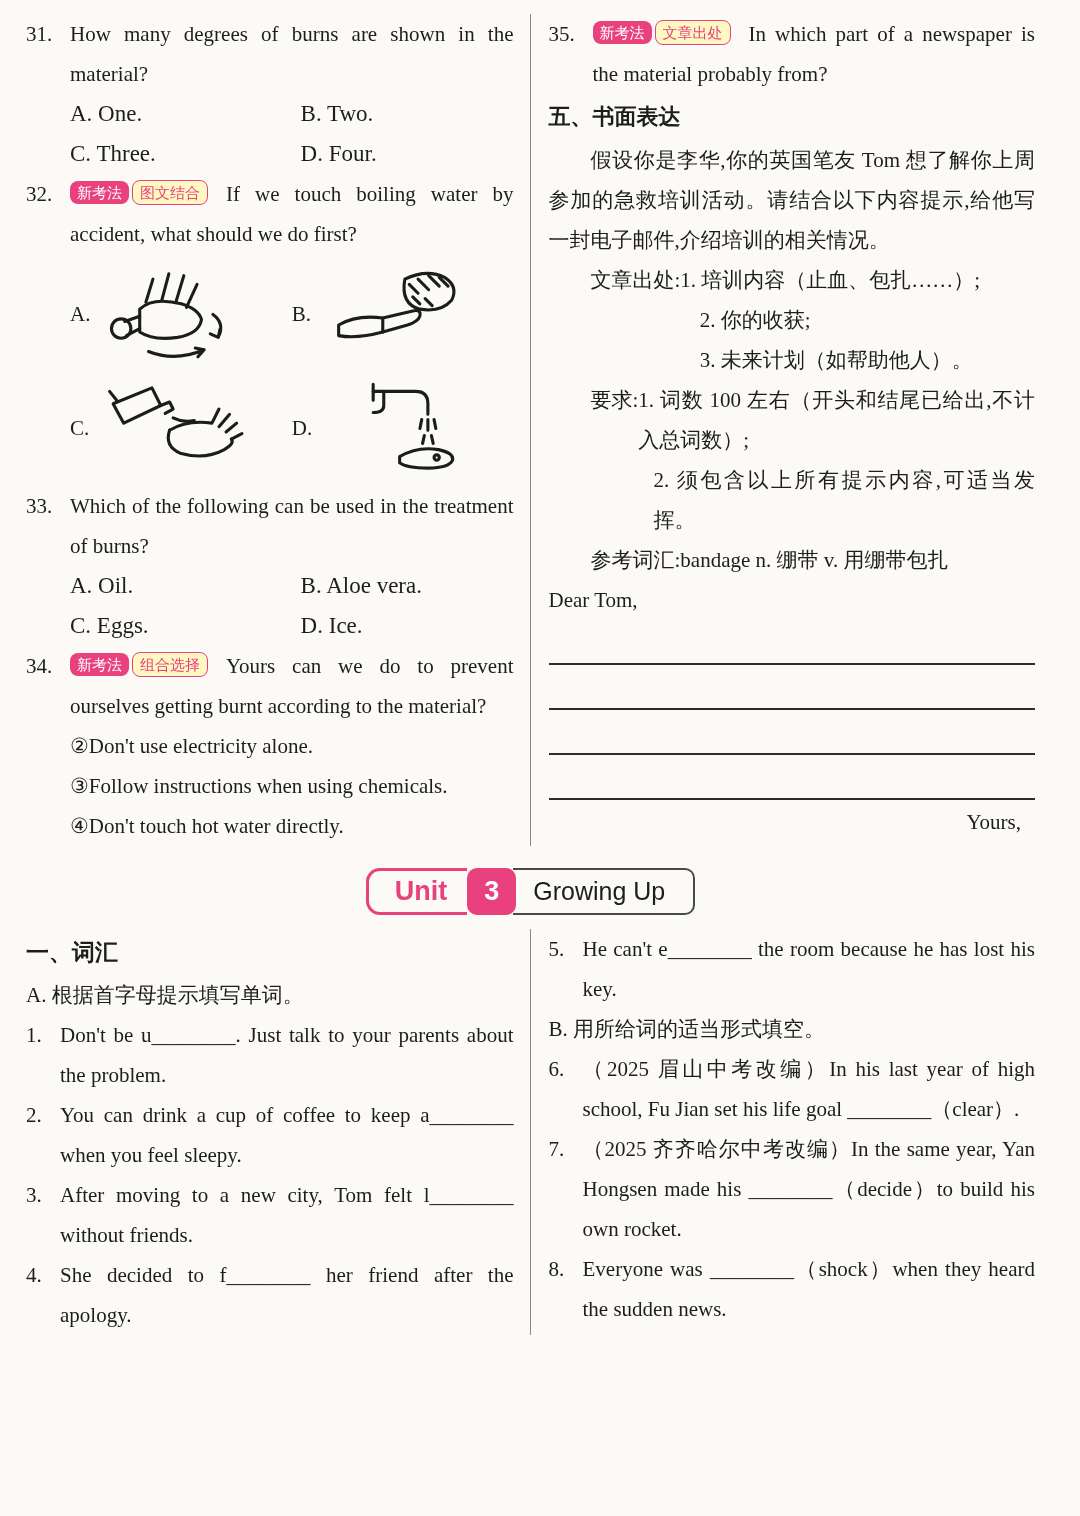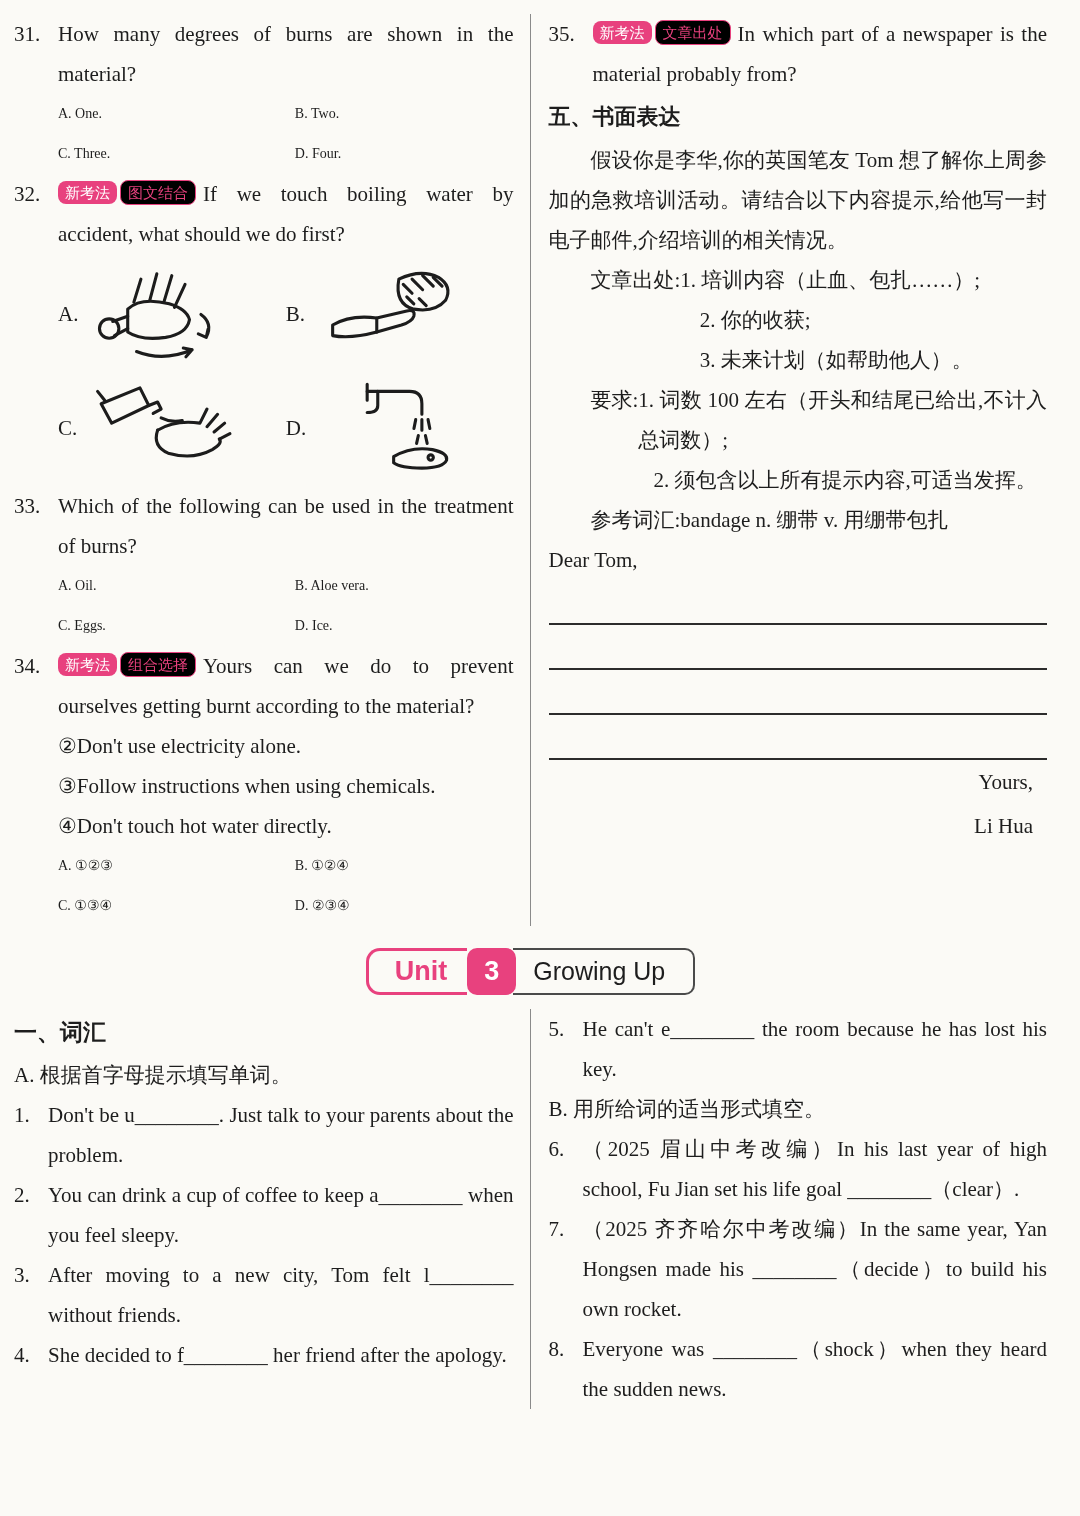--- a/index.html
+++ b/index.html
@@ -3,38 +3,38 @@
 <meta charset="utf-8">
 <style>
   :root{ --accent:#e8417e; --ink:#1d1d1d; }
   *{ margin:0; padding:0; box-sizing:border-box; }
   html,body{ background:#fbfaf6; }
   body{
     width:1080px; height:1516px;
     font-family:"Liberation Serif","DejaVu Serif",serif;
     color:var(--ink);
   }
-  .page{ width:1061px; height:1516px; padding:14px 14px 8px; overflow:hidden; }
+  .page{ width:1061px; height:1516px; padding:14px 26px 8px; overflow:hidden; }
   .cols{ display:flex; }
   .col{ width:50%; }
   .col.left{ padding-right:16px; border-right:1px solid #8a8a8a; }
   .col.right{ padding-left:18px; }
 
   .question{ display:flex; }
   .qnum{ flex:0 0 44px; font-size:21px; line-height:40px; }
   .qbody{ flex:1; font-size:21px; line-height:40px; text-align:justify; }
   .opts{ display:grid; grid-template-columns:52% 48%; }
-  .opt{ font-size:14px; line-height:40px; }
+  .opt{ font-size:23px; line-height:40px; }
 
   .badge{
     display:inline-block; font-family:"Liberation Sans","DejaVu Sans",sans-serif;
     font-size:15px; line-height:23px; padding:0 7px; border-radius:8px; vertical-align:3px;
   }
   .badge.solid{ background:var(--accent); color:#fff; margin-right:3px; }
-  .badge.outline{ color:var(--accent); border:1.5px solid var(--accent); background:#000000; margin-right:7px; }
+  .badge.outline{ color:var(--accent); border:1.5px solid var(--accent); background:#fef9c3; margin-right:18px; }
 
   .img-grid{ display:grid; grid-template-columns:50% 50%; row-gap:10px; margin:8px 0 6px; }
   .img-cell{ display:flex; align-items:center; gap:10px; }
   .img-cell .lbl{ font-size:21px; }
   .opt-img{ width:150px; height:104px; }
 
   .sec-title{
     font-family:"Liberation Sans","DejaVu Sans",sans-serif;
     font-weight:bold; font-size:22px; line-height:46px;
   }
@@ -170,26 +170,20 @@
 
       <div class="question">
         <span class="qnum">34.</span>
         <div class="qbody">
           <div>
             <span class="badge solid">新考法</span><span class="badge outline">组合选择</span><span>Yours can we do to prevent ourselves getting burnt according to the material?</span>
           </div>
           <div>②Don't use electricity alone.</div>
           <div>③Follow instructions when using chemicals.</div>
           <div>④Don't touch hot water directly.</div>
-          <div class="opts">
-            <span class="opt">A.  ①②③</span>
-            <span class="opt">B.  ①②④</span>
-            <span class="opt">C.  ①③④</span>
-            <span class="opt">D.  ②③④</span>
-          </div>
         </div>
       </div>
     </div>
 
     <div class="col right">
 
       <div class="question">
         <span class="qnum">35.</span>
         <div class="qbody">
           <div>
@@ -217,21 +211,20 @@
 
         <div class="cn pl2">参考词汇:bandage n. 绷带 v. 用绷带包扎</div>
         <div class="cn">Dear Tom,</div>
 
         <div class="write-line"></div>
         <div class="write-line"></div>
         <div class="write-line"></div>
         <div class="write-line"></div>
 
         <div class="sig">Yours,</div>
-        <div class="sig">Li Hua</div>
       </div>
     </div>
   </div>
 
   <div class="unit-banner">
     <div class="unit-word">Unit</div>
     <div class="unit-num">3</div>
     <div class="unit-title">Growing Up</div>
   </div>
 

